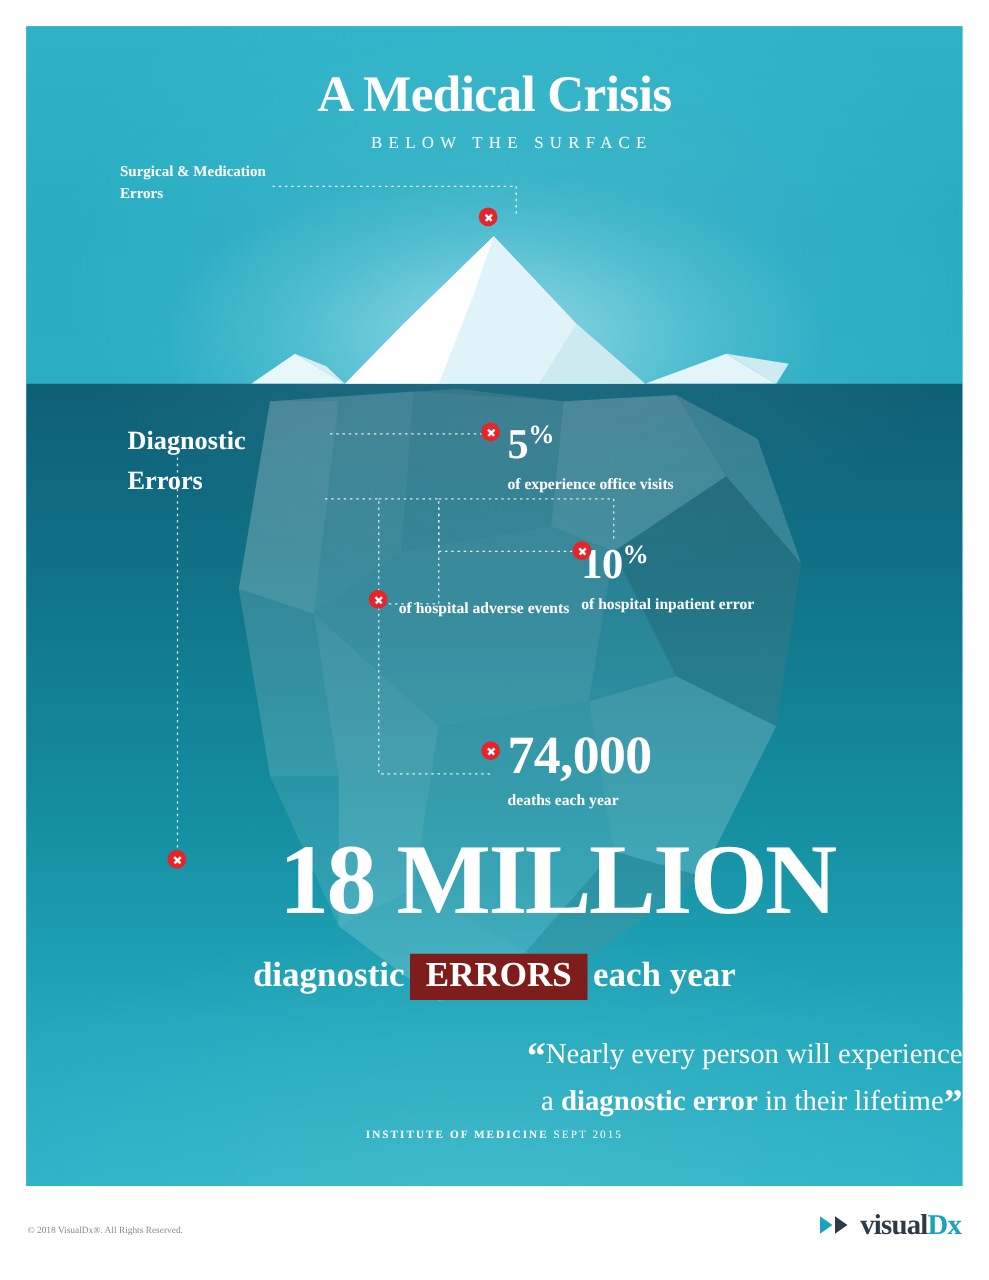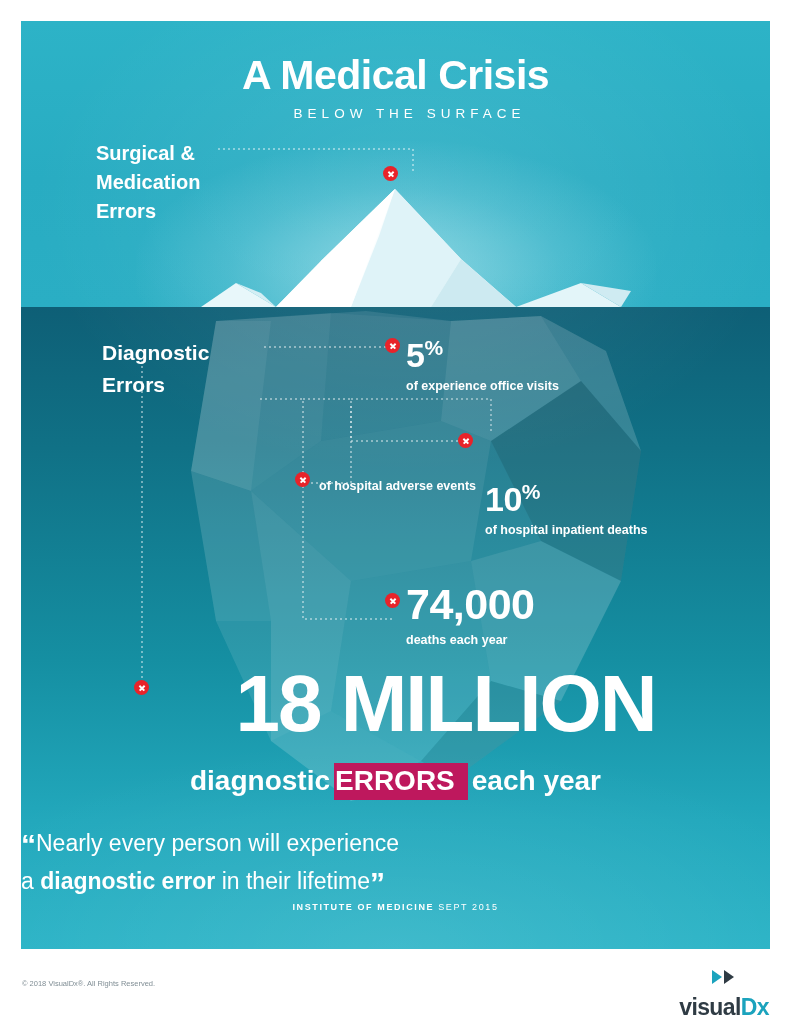--- a/index.html
+++ b/index.html
@@ -12,20 +12,21 @@
     height: 1024px;
     font-family: "Liberation Sans", sans-serif;
     overflow: hidden;
   }
 
   #poster {
     position: relative;
     width: 791px;
     height: 1024px;
     background: #ffffff;
+    font-family: Liberation Serif, serif;
   }
 
   
   .board {
     position: absolute;
     left: 21px;
     top: 21px;
     width: 749px;
     height: 928px;
     overflow: hidden;
@@ -102,22 +103,22 @@
   }
 
   
   .label {
     position: absolute;
     color: #ffffff;
     z-index: 7;
   }
   .label-surgical {
     left: 75px;
-    top: 118px;
-    font-size: 20px;
+    top: 108px;
+    font-size: 12px;
     font-weight: bold;
     line-height: 1.45;
     width: 120px;
   }
   .label-diag {
     left: 81px;
     top: 316px;
     font-size: 21px;
     font-weight: bold;
     line-height: 1.5;
@@ -141,21 +142,21 @@
     vertical-align: super;
   }
   .stat .sub {
     font-size: 12.5px;
     font-weight: bold;
     line-height: 1.32;
     margin-top: 6px;
   }
 
   .stat-5   { left: 385px; top: 316px; }
-  .stat-10  { left: 464px; top: 412px; margin-top: 48px; }
+  .stat-10  { left: 444px; top: 412px; }
   .stat-12  { left: 298px; top: 451px; }
   .stat-74  { left: 385px; top: 562px; }
   .stat-74 .big { font-size: 43px; }
 
   
   .dot {
     position: absolute;
     width: 15px;
     height: 15px;
     border-radius: 50%;
@@ -202,33 +203,33 @@
     left: 0;
     top: 742px;
     width: 100%;
     text-align: center;
     color: #ffffff;
     font-size: 28px;
     font-weight: bold;
     z-index: 7;
   }
   .errline .hl {
-    background: #be185d;
-    padding: 3px 13px 5px 1px;
+    background: #7f1d1d;
+    padding: 3px 13px 5px 13px;
     margin: 0 4px;
     display: inline-block;
     line-height: 1.05;
   }
 
   .quote {
     position: absolute;
     left: 0;
     top: 805px;
     width: 100%;
-    text-align: left;
+    text-align: right;
     color: #ffffff;
     font-size: 23px;
     line-height: 1.28;
     z-index: 7;
   }
   .quote b { font-weight: bold; }
   .qmark { font-size: 30px; font-weight: bold; vertical-align: -4px; }
   .source {
     position: absolute;
     left: 0;
@@ -258,21 +259,20 @@
     font-size: 7.5px;
     color: #808e95;
   }
   .logo {
     position: absolute;
     right: 22px;
     top: 18px;
     display: flex;
     align-items: center;
     gap: 7px;
-    flex-direction: column;
   }
   .logo-text {
     font-size: 23px;
     font-weight: bold;
     color: #2f3b44;
     letter-spacing: -0.6px;
   }
   .logo-text .dx { color: #1ba3bd; }
 </style>
 </head>
@@ -359,21 +359,21 @@
     <div class="dot dot-74"></div>
     <div class="dot dot-18"></div>
 
     <div class="stat stat-5">
       <div class="big"><span>5</span><span class="pct">%</span></div>
       <div class="sub">of experience office visits</div>
     </div>
 
     <div class="stat stat-10">
       <div class="big"><span>10</span><span class="pct">%</span></div>
-      <div class="sub">of hospital inpatient deaths</div>
+      <div class="sub">of hospital inpatient error</div>
     </div>
 
     <div class="stat stat-12">
       <div class="sub">of hospital adverse events</div>
     </div>
 
     <div class="stat stat-74">
       <div class="big"><span>74,000</span></div>
       <div class="sub">deaths each year</div>
     </div>

